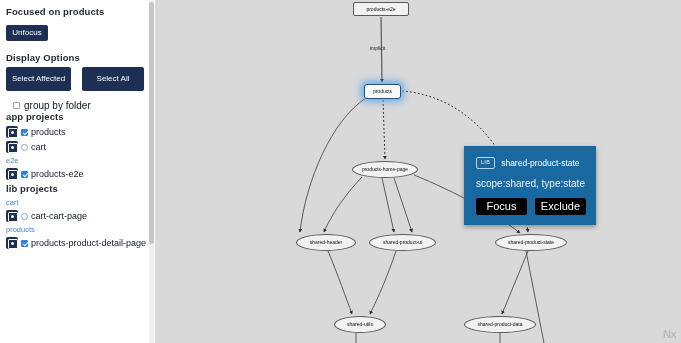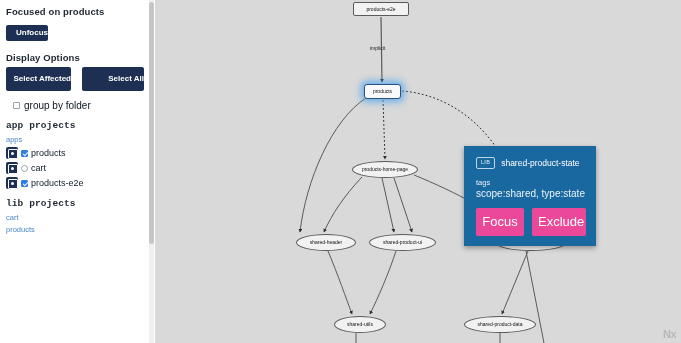--- a/index.html
+++ b/index.html
@@ -35,31 +35,31 @@
     padding: 6px 6px 10px 6px;
     overflow: hidden;
   }
   .section-title {
     font-size: 9.5px;
     font-weight: bold;
     color: #1f2733;
     margin: 0 0 4px 0;
     letter-spacing: 0.1px;
   }
-  .section-title.spaced { margin-top: 9px; font-family: Liberation Mono, monospace; }
+  .section-title.spaced { margin-top: 0; }
 
   .btn {
     background: #1d2f52;
     color: #ffffff;
     border: none;
     border-radius: 2px;
     font-size: 8px;
-    font-weight: bold;
+    font-weight: normal;
     font-family: "Liberation Sans", sans-serif;
-    text-align: right;
+    text-align: center;
     cursor: pointer;
     line-height: 1.05;
     padding: 0;
   }
   .btn-unfocus {
     width: 42px; height: 16px;
     margin-bottom: 11px;
   }
   .btn-row {
     display: flex;
@@ -242,27 +242,27 @@
     color: #eaf3fa;
     margin-bottom: 1px;
   }
   .tt-tags-val {
     font-size: 10px;
     color: #eaf3fa;
     margin-bottom: 9px;
   }
   .tt-btns { display: flex; gap: 8px; }
   .tt-btn {
-    background: #ec4899;
+    background: #000000;
     color: #ffffff;
     border: none;
     border-radius: 2px;
-    font-size: 13px;
+    font-size: 11px;
     font-family: "Liberation Sans", sans-serif;
-    width: 54px; height: 28px;
+    width: 54px; height: 17px;
     cursor: pointer;
   }
 
   .nx-logo {
     position: absolute;
     right: 5px; bottom: 3px;
     font-size: 11px;
     font-weight: bold;
     color: #b8b8b8;
     letter-spacing: -0.5px;
@@ -289,39 +289,49 @@
         <button class="btn btn-select-all">Select All</button>
       </div>
 
       <div class="checkline">
         <span class="cb"></span>
         <span>group by folder</span>
       </div>
 
       <div id="sections">
           <div class="section-title spaced">app projects</div>
-          <div class="group-label">apps</div>
           <div class="proj-row">
             <span class="focus-icon"></span>
             <span class="cb checked"></span>
             <span class="proj-name">products</span>
           </div>
           <div class="proj-row">
             <span class="focus-icon"></span>
             <span class="cb round"></span>
             <span class="proj-name">cart</span>
           </div>
+          <div class="group-label">e2e</div>
           <div class="proj-row">
             <span class="focus-icon"></span>
             <span class="cb checked"></span>
             <span class="proj-name">products-e2e</span>
           </div>
           <div class="section-title spaced">lib projects</div>
           <div class="group-label">cart</div>
+          <div class="proj-row">
+            <span class="focus-icon"></span>
+            <span class="cb round"></span>
+            <span class="proj-name">cart-cart-page</span>
+          </div>
           <div class="group-label">products</div>
+          <div class="proj-row">
+            <span class="focus-icon"></span>
+            <span class="cb checked"></span>
+            <span class="proj-name">products-product-detail-page</span>
+          </div>
         </div>
     </div>
 
     <div class="sb-track">
       <div class="sb-thumb"></div>
     </div>
     <div class="sidebar-divider"></div>
   </div>
 
   <div class="graph">
@@ -372,21 +382,20 @@
       </div>
     <div id="edge-labels">
         <div class="edge-label" style="left: 214px; top: 45px;">implicit</div>
       </div>
 
     <div class="tooltip">
       <div class="tt-head">
         <span class="tt-badge">LIB</span>
         <span class="tt-title">shared-product-state</span>
       </div>
-      <div class="tt-tags-label">tags</div>
       <div class="tt-tags-val">scope:shared, type:state</div>
       <div class="tt-btns">
         <button class="tt-btn">Focus</button>
         <button class="tt-btn">Exclude</button>
       </div>
     </div>
 
     <div class="nx-logo">Nx</div>
   </div>
 </div>

